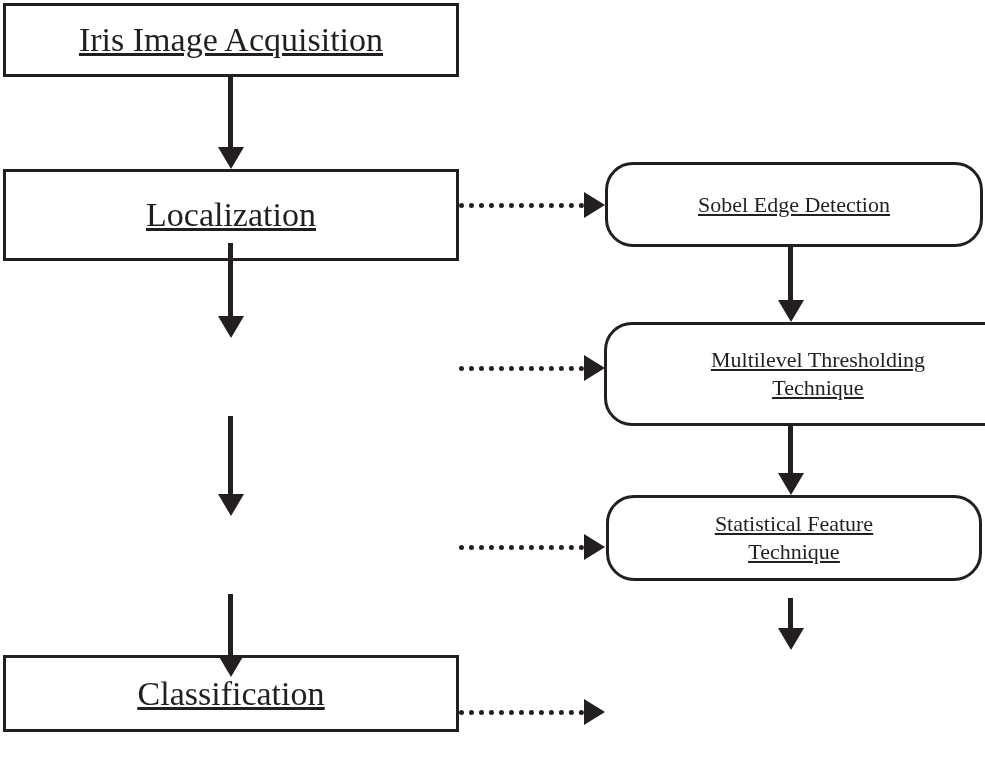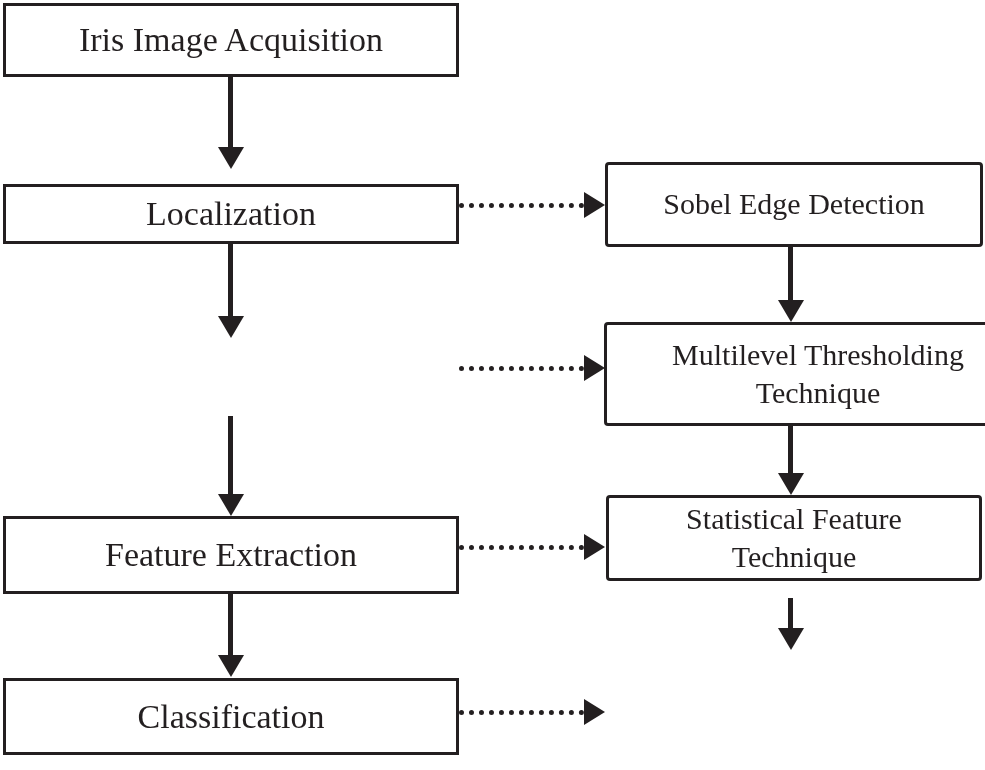--- a/index.html
+++ b/index.html
@@ -1,16 +1,16 @@
 <!DOCTYPE html>
 <html><head>
 <meta charset="utf-8">
 <style>
   :root { --ink: #231f20; }
-  * { margin: 0; padding: 0; box-sizing: border-box; }
+  * { margin: 0; padding: 0; box-sizing: border-box; text-decoration: underline; }
   html, body { background: #ffffff; }
   body { font-family: "Liberation Serif", "DejaVu Serif", serif; }
 
   .canvas {
     position: relative;
     width: 985px;
     height: 770px;
     background: #ffffff;
     overflow: hidden;
     color: var(--ink);
@@ -25,31 +25,31 @@
     text-align: center;
     background: #ffffff;
     border: 3px solid var(--ink);
   }
   .left-box {
     left: 3px;
     width: 456px;
     font-size: 34px;
   }
   .right-box {
-    border-radius: 4px;
-    font-size: 30px;
+    border-radius: 28px;
+    font-size: 22px;
     line-height: 1.27;
   }
   .right-box .box-label { white-space: pre-line; }
 
   #box-acquisition   { top: 3px;   height: 74px; }
-  #box-localization  { top: 169px; height: 60px; margin-top: 15px; }
+  #box-localization  { top: 169px; height: 92px; }
   #box-segmentation  { top: 338px; height: 78px; }
   #box-feature       { top: 516px; height: 78px; }
-  #box-classification{ top: 678px; height: 77px; }
+  #box-classification{ top: 655px; height: 77px; }
 
   #box-sobel      { left: 605px; top: 162px; width: 378px; height: 85px; }
   #box-multilevel { left: 604px; top: 322px; width: 428px; height: 104px; }
   #box-statistical{ left: 606px; top: 495px; width: 376px; height: 86px; }
   #box-fuzzy      { left: 603px; top: 650px; width: 380px; height: 116px; }
 
   
   .varrow {
     position: absolute;
     width: 27px;
@@ -103,23 +103,20 @@
 <body>
 
 <div class="canvas">
 
   <div class="box left-box" id="box-acquisition">
     <span class="box-label">Iris Image Acquisition</span>
   </div>
   <div class="box left-box" id="box-localization">
     <span class="box-label">Localization</span>
   </div>
-  <div class="box left-box" id="box-feature">
-    <span class="box-label">Feature Extraction</span>
-  </div>
   <div class="box left-box" id="box-classification">
     <span class="box-label">Classification</span>
   </div>
 
   <div class="box right-box" id="box-sobel">
     <span class="box-label">Sobel Edge Detection</span>
   </div>
   <div class="box right-box" id="box-multilevel">
     <span class="box-label">Multilevel Thresholding
 Technique</span>

